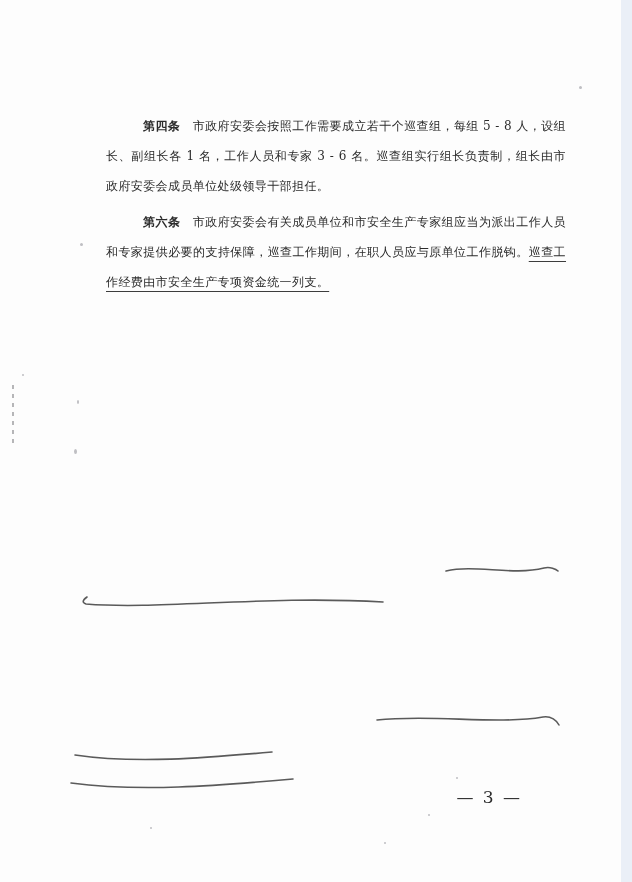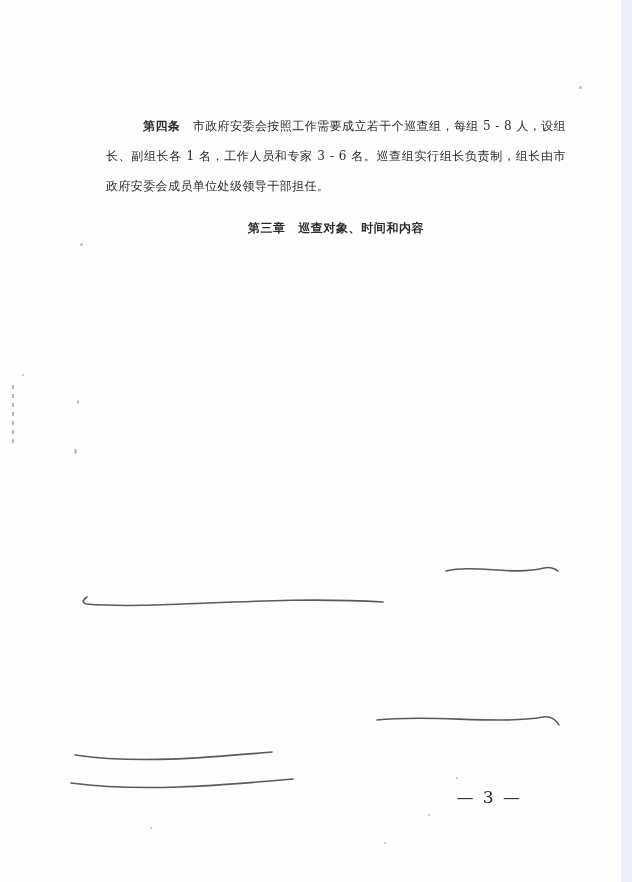--- a/index.html
+++ b/index.html
@@ -94,21 +94,21 @@
 </style>
 </head>
 <body>
 
 <div class="page" style="background: rgb(253, 253, 253);">
 
   <div class="edge-strip" style="background: rgb(234, 239, 247);"></div>
 
   <div class="content" style="color: rgb(43, 43, 43);">
       <div class="para"><span class="b">第四条</span><span>　市政府安委会按照工作需要成立若干个巡查组，每组 5 - 8 人，设组长、副组长各 1 名，工作人员和专家 3 - 6 名。巡查组实行组长负责制，组长由市政府安委会成员单位处级领导干部担任。</span></div>
-      <div class="heading">第三章　巡查对象、时间和内容</div>
+      <div class="para"><span class="b">第六条</span><span>　市政府安委会有关成员单位和市安全生产专家组应当为派出工作人员和专家提供必要的支持保障，巡查工作期间，在职人员应与原单位工作脱钩。</span><span class="u">巡查工作经费由市安全生产专项资金统一列支。</span></div>
     </div>
 
   <div class="page-number">— 3 —</div>
 
   <svg class="pen-marks" viewBox="0 0 632 882" xmlns="http://www.w3.org/2000/svg" aria-hidden="true">
     <path class="pen-path" d="M446,571 C475,564 512,576 544,568 C550,566.5 556,569 558,571"></path>
     <path class="pen-path" d="M87,597 q-7,5 -1,7 C160,610 265,595 383,602"></path>
     <path class="pen-path" d="M377,720 C432,714 497,725 543,717 C551,715.5 557,721 559,725"></path>
     <path class="pen-path" d="M75,755 C135,764 205,758 272,752"></path>
     <path class="pen-path" d="M71,783 C140,792 215,786 293,779"></path>

